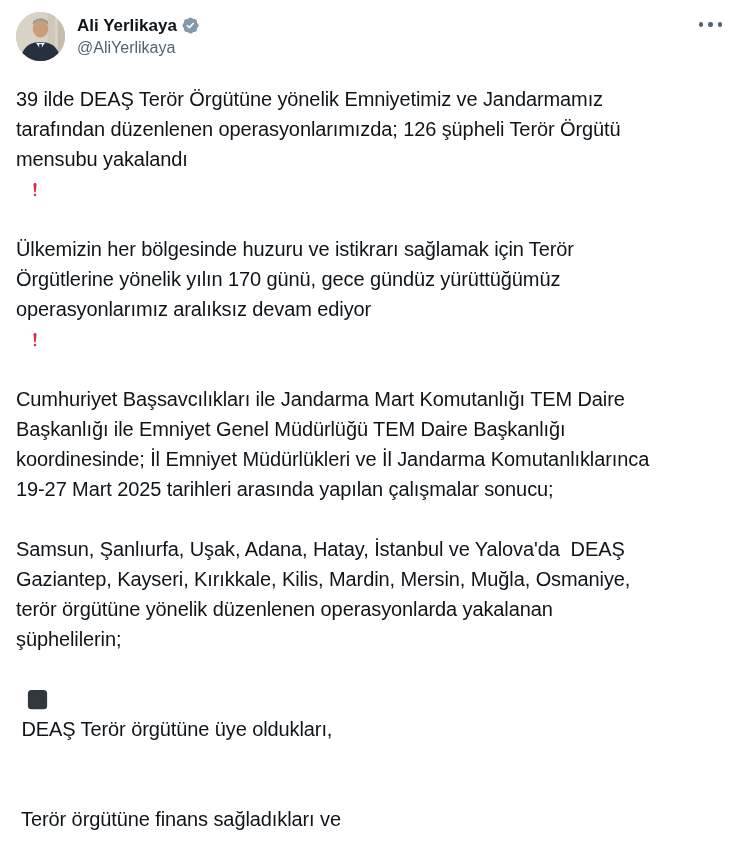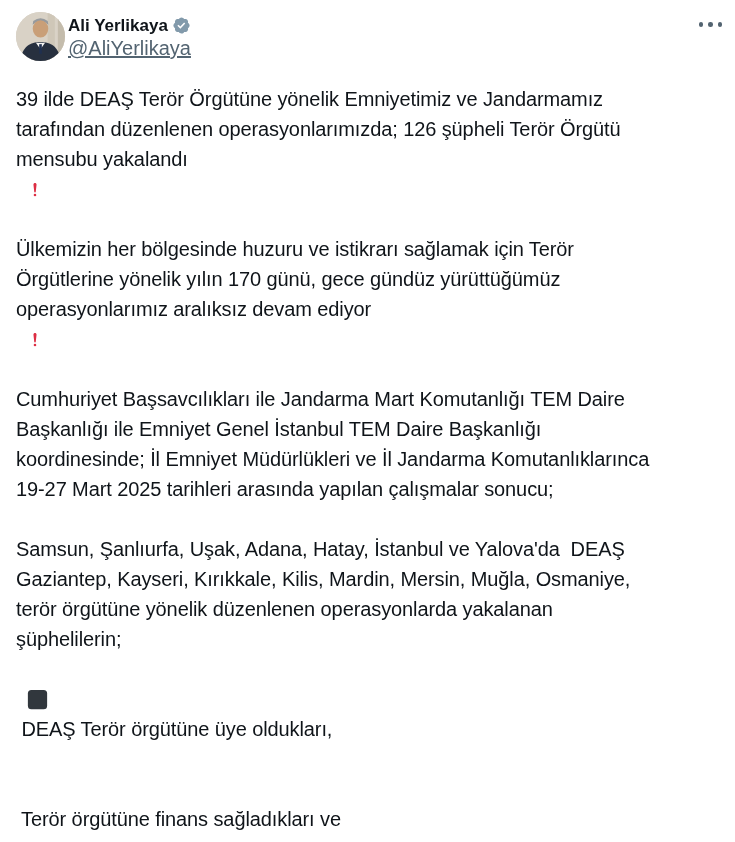--- a/index.html
+++ b/index.html
@@ -17,27 +17,27 @@
     font-family:"Liberation Sans","DejaVu Sans",sans-serif;
     -webkit-font-smoothing:antialiased;
   }
   .tweet{position:relative;padding:12px 16px 0 16px;}
   .tweet-header{display:flex;align-items:flex-start;}
   .avatar{
     width:49px;height:49px;border-radius:50%;overflow:hidden;flex:0 0 auto;
     cursor:pointer;background:#d9d2c6;
   }
   .avatar svg{display:block;width:100%;height:100%;}
-  .author-block{margin-left:3px;padding-top:3px;min-width:0;}
+  .author-block{margin-left:12px;padding-top:3px;min-width:0;}
   .author-row{display:flex;align-items:center;line-height:21px;}
   .author-name{font-size:17px;font-weight:700;color:var(--text);cursor:pointer;}
   .badge{display:inline-flex;margin-left:4px;}
   .badge svg{width:19px;height:19px;}
   .badge path{fill:var(--badge);}
-  .author-handle{font-size:20px;color:var(--secondary-text);line-height:20px;margin-top:2px;cursor:pointer;text-decoration:underline;}
+  .author-handle{font-size:16px;color:var(--secondary-text);line-height:20px;margin-top:2px;cursor:pointer;}
   .more-btn{
     position:absolute;top:20px;right:11px;display:flex;gap:5px;
     cursor:pointer;padding:2px;
   }
   .more-dot{width:4.5px;height:4.5px;border-radius:50%;background:var(--secondary-text);}
   .tweet-body{
     margin-top:23px;
     font-size:20px;line-height:30px;color:var(--text);
     letter-spacing:-0.1px;
   }
@@ -104,21 +104,21 @@
         <div class="line">Örgütlerine yönelik yılın 170 günü, gece gündüz yürüttüğümüz</div>
         <div class="line">operasyonlarımız aralıksız devam ediyor 
   <svg class="emoji emoji-narrow" viewBox="0 0 36 36" aria-hidden="true">
     <path class="fill-red" d="M21.5 6.7c0-1.93-1.57-3.5-3.5-3.5s-3.5 1.57-3.5 3.5c0 .13.01.26.03.39l1.74 16.2c.09.89.82 1.58 1.73 1.58s1.64-.69 1.73-1.58l1.74-16.2c.02-.13.03-.26.03-.39z"></path>
     <circle class="fill-red" cx="18" cy="30.2" r="2.9"></circle>
   </svg>
 </div>
       </div>
       <div class="paragraph">
         <div class="line">Cumhuriyet Başsavcılıkları ile Jandarma Mart Komutanlığı TEM Daire</div>
-        <div class="line">Başkanlığı ile Emniyet Genel İstanbul TEM Daire Başkanlığı</div>
+        <div class="line">Başkanlığı ile Emniyet Genel Müdürlüğü TEM Daire Başkanlığı</div>
         <div class="line">koordinesinde; İl Emniyet Müdürlükleri ve İl Jandarma Komutanlıklarınca</div>
         <div class="line">19-27 Mart 2025 tarihleri arasında yapılan çalışmalar sonucu;</div>
       </div>
       <div class="paragraph">
         <div class="line">Samsun, Şanlıurfa, Uşak, Adana, Hatay, İstanbul ve Yalova'da  DEAŞ</div>
         <div class="line">Gaziantep, Kayseri, Kırıkkale, Kilis, Mardin, Mersin, Muğla, Osmaniye,</div>
         <div class="line">terör örgütüne yönelik düzenlenen operasyonlarda yakalanan</div>
         <div class="line">şüphelilerin;</div>
         <div class="line">
   <svg class="emoji" viewBox="0 0 36 36" aria-hidden="true">

